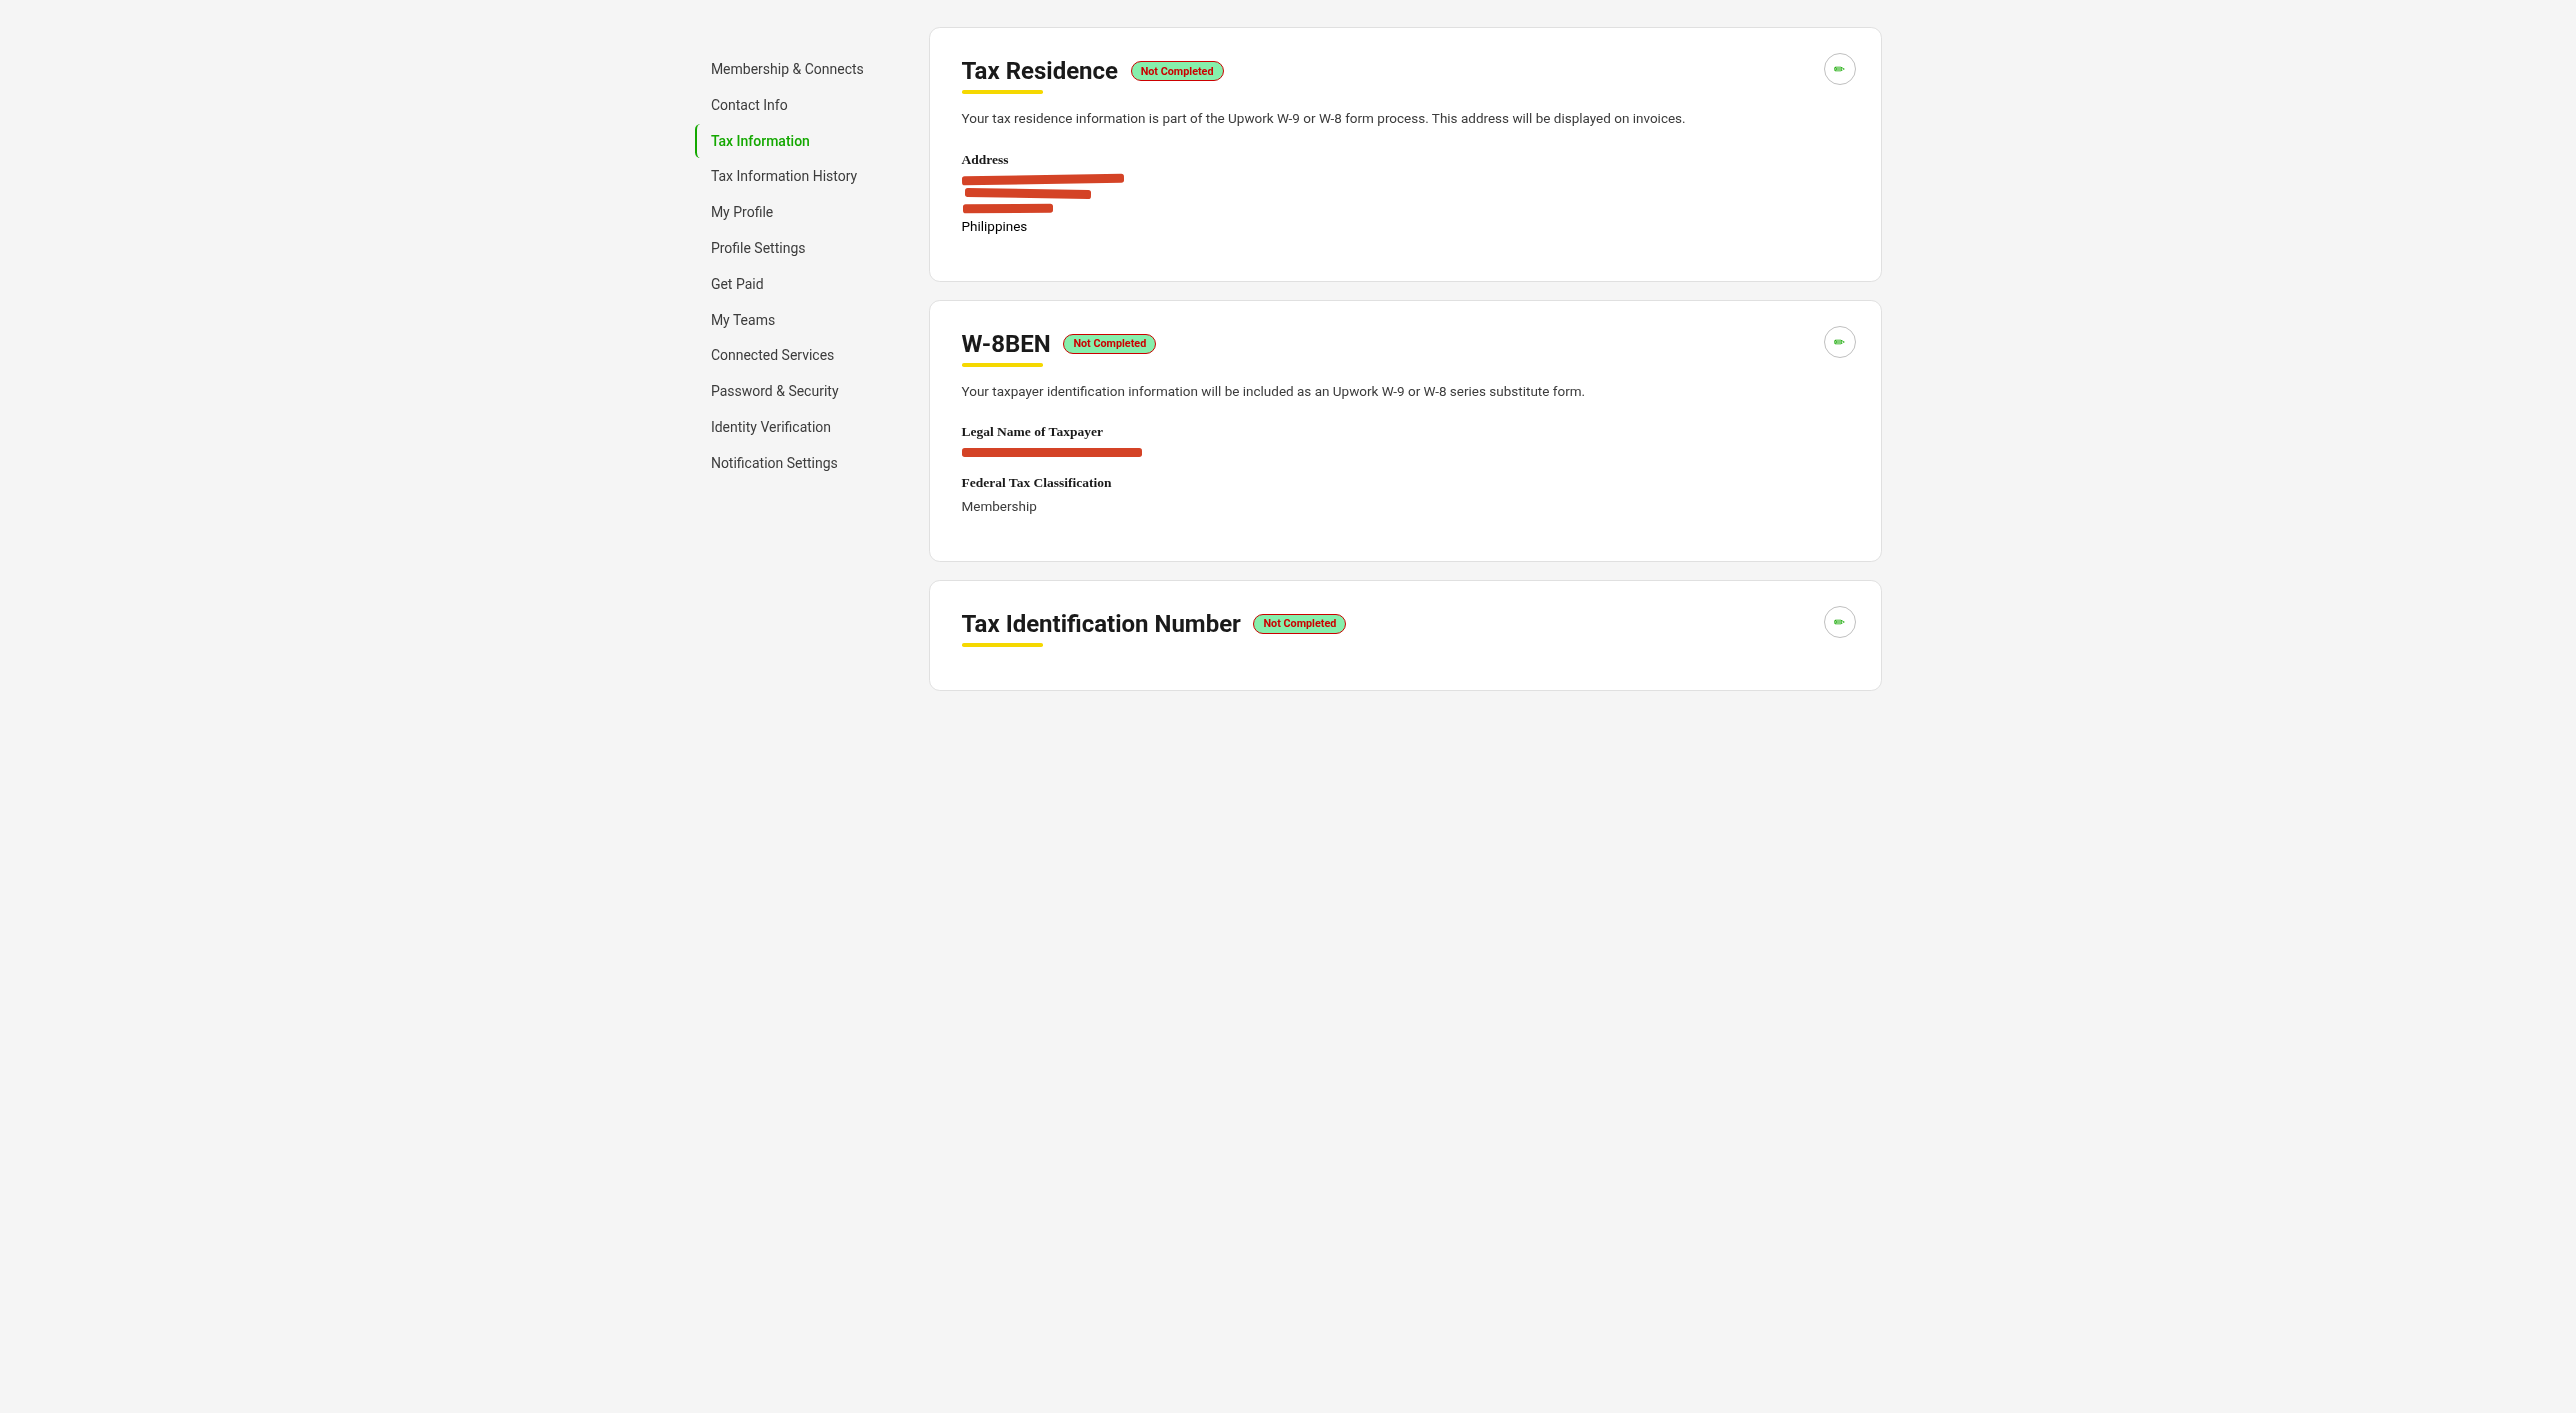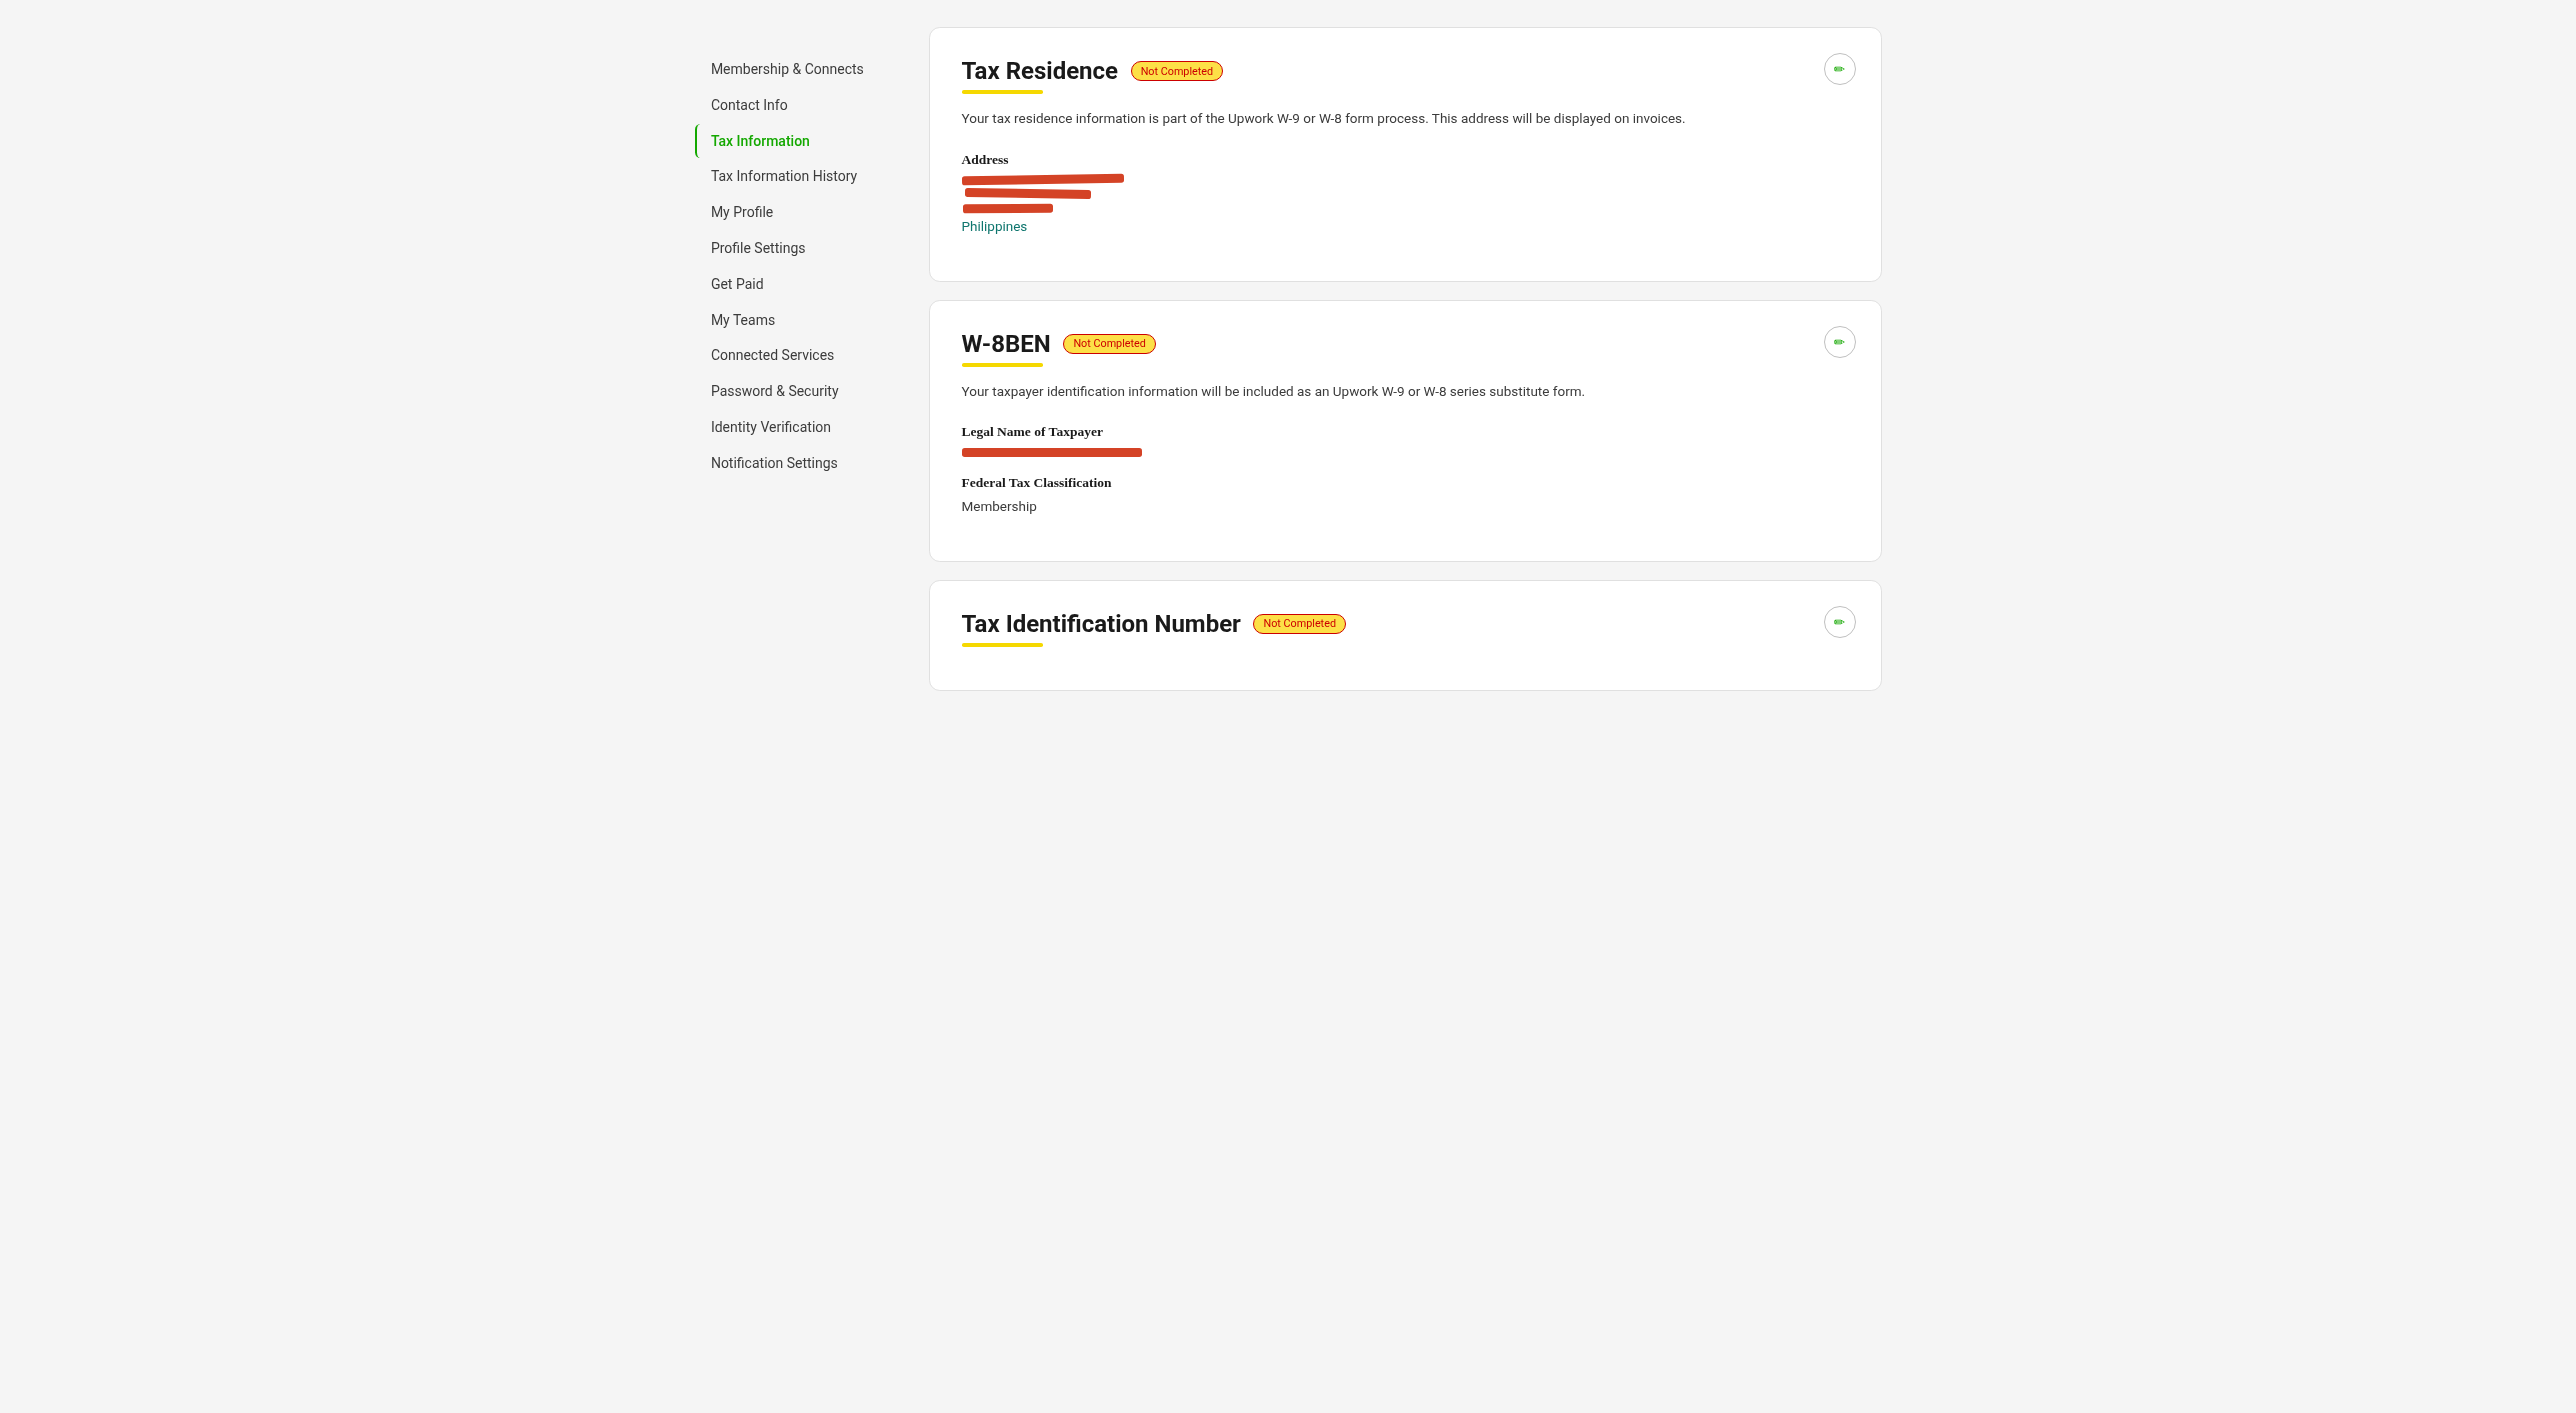--- a/index.html
+++ b/index.html
@@ -93,22 +93,22 @@
     }
 
     .badge-not-completed {
       display: inline-flex;
       align-items: center;
       padding: 2.7px 9px;
       border: 1.3px solid #cc0000;
       border-radius: 18px;
       font-size: 10.8px;
       color: #cc0000;
-      font-weight: 400;
-      background: #fde047;
+      font-weight: 700;
+      background: #86efac;
     }
 
     .yellow-underline {
       height: 3.6px;
       background: #f5d800;
       border-radius: 1.8px;
       width: 81px;
       margin-top: 3.6px;
       margin-bottom: 14.4px;
     }
@@ -187,21 +187,21 @@
       width: 144px;
       height: 9px;
       background: #cc2200;
       border-radius: 2.7px;
       opacity: 0.85;
       margin-bottom: 9px;
     }
 
     .address-country {
       font-size: 13.5px;
-      color: #0f766e;
+      color: #000000;
       margin-top: 3.6px;
     }
 
     .field-section {
       margin-bottom: 18px;
     }
   </style>
 </head>
 <body>
 

